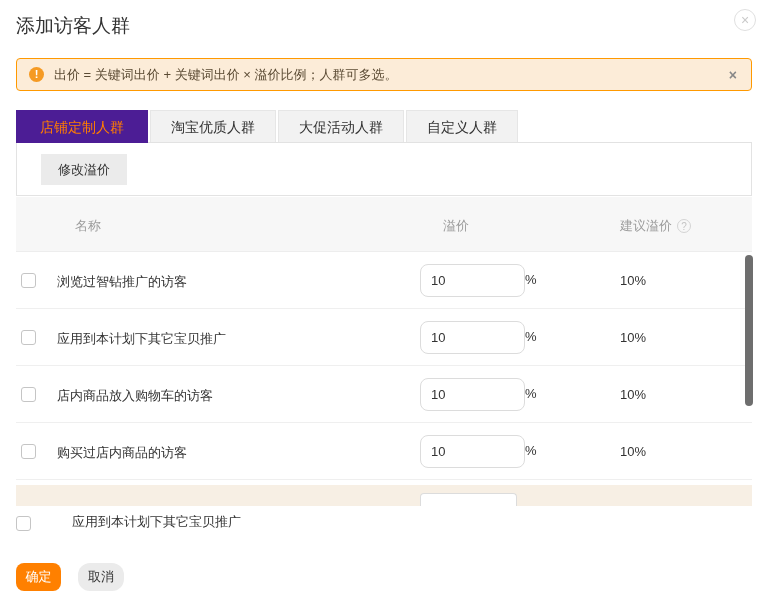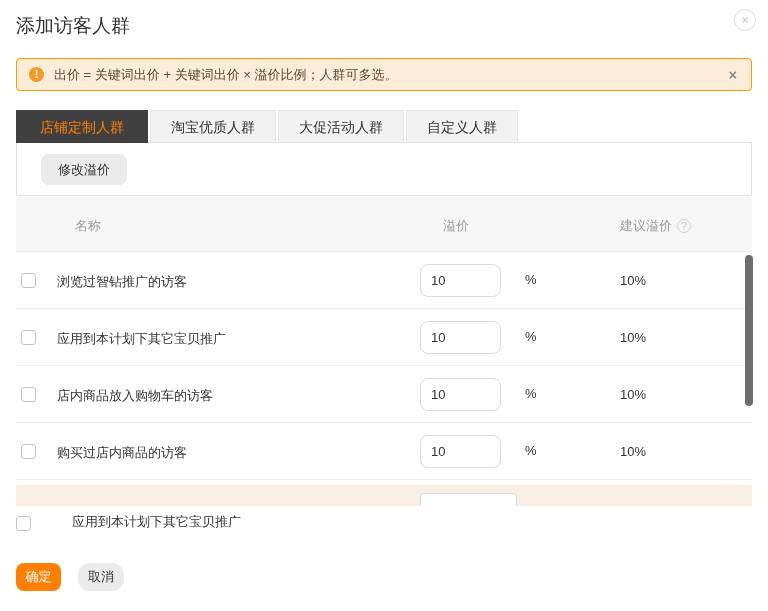--- a/index.html
+++ b/index.html
@@ -17,47 +17,47 @@
   .notice-icon{width:15px;height:15px;border-radius:50%;background:#f59a23;color:#fff;
     font-size:11px;font-weight:bold;line-height:15px;text-align:center;flex:0 0 15px;}
   .notice-text{margin-left:10px;font-size:13px;color:#5a4a33;flex:1;}
   .notice-close{color:#888;font-size:14px;font-weight:bold;cursor:pointer;padding:0 2px;}
 
   
   .tab-hairline{position:absolute;left:16px;right:16px;top:142px;height:1px;background:#e2e2e2;z-index:1;}
   .tabbar{position:absolute;left:16px;top:110px;display:flex;z-index:2;}
   .tab{height:32px;line-height:32px;padding:0 20px;font-size:14px;color:#333;background:#f2f2f2;
     border:1px solid #e6e6e6;border-bottom:none;margin-right:2px;cursor:pointer;white-space:nowrap;display:flex;align-items:center;}
-  .tab.active{height:33px;background:#404040;border:none;color:#ff7d00;padding:0 24px;}
+  .tab.active{height:33px;background:#4c1d95;border:none;color:#ff7d00;padding:0 24px;}
   .badge{display:inline-block;margin-left:6px;background:#ff8c00;color:#fff;font-size:12px;
     line-height:17px;padding:0 4px;border-radius:3px;}
 
   
   .panel{position:absolute;left:16px;right:16px;top:143px;height:53px;background:#fff;
     border-left:1px solid #e3e3e3;border-right:1px solid #e3e3e3;border-bottom:1px solid #e3e3e3;}
   .btn-modify{position:absolute;left:24px;top:11px;height:31px;padding:0 17px;background:#ebebeb;
-    border:none;border-radius:8px;font-size:13px;color:#333;cursor:pointer;}
+    border:none;border-radius:0;font-size:13px;color:#333;cursor:pointer;}
 
   
   .thead{position:absolute;left:16px;right:16px;top:197px;height:55px;background:#f7f7f7;
     border-bottom:1px solid #ededed;font-size:13px;color:#9c9c9c;}
   .th-name{position:absolute;left:59px;top:20px;}
   .th-premium{position:absolute;left:427px;top:20px;}
   .th-suggest{position:absolute;left:604px;top:20px;display:flex;align-items:center;}
   .help-icon{display:inline-block;width:14px;height:14px;margin-left:5px;border:1px solid #d4d4d4;
     border-radius:50%;color:#c4c4c4;font-size:10px;line-height:13px;text-align:center;cursor:pointer;}
 
   
   .tbody{position:absolute;left:16px;right:16px;top:252px;height:254px;overflow:hidden;background:#fff;}
   .row{position:relative;height:57px;border-bottom:1px solid #efefef;}
   .checkbox{position:absolute;width:15px;height:15px;border:1px solid #c5c5c5;border-radius:3px;
     background:#fff;cursor:pointer;}
   .row .checkbox{left:5px;top:21px;}
   .row-name{position:absolute;left:41px;top:21px;font-size:13px;color:#333;}
-  .premium-input{position:absolute;left:404px;top:12px;width:81px;height:33px;border:1px solid #dcdcdc;
+  .premium-input{position:absolute;left:404px;top:12px;width:105px;height:33px;border:1px solid #dcdcdc;
     border-radius:8px;padding:0 10px;font-size:13px;color:#333;background:#fff;}
   .pct{position:absolute;left:509px;top:20px;font-size:13px;color:#333;}
   .suggest-val{position:absolute;left:604px;top:21px;font-size:13px;color:#333;}
   .row-partial{position:absolute;left:0;right:0;top:233px;height:21px;background:#f7efe4;}
   .input-partial{position:absolute;left:404px;top:8px;width:97px;height:13px;background:#fff;
     border:1px solid #dcdcdc;border-bottom:none;border-radius:4px 4px 0 0;}
 
   
   .scroll-thumb{position:absolute;right:15px;top:255px;width:8px;height:151px;background:#6e6e6e;
     border-radius:4px;cursor:pointer;}

